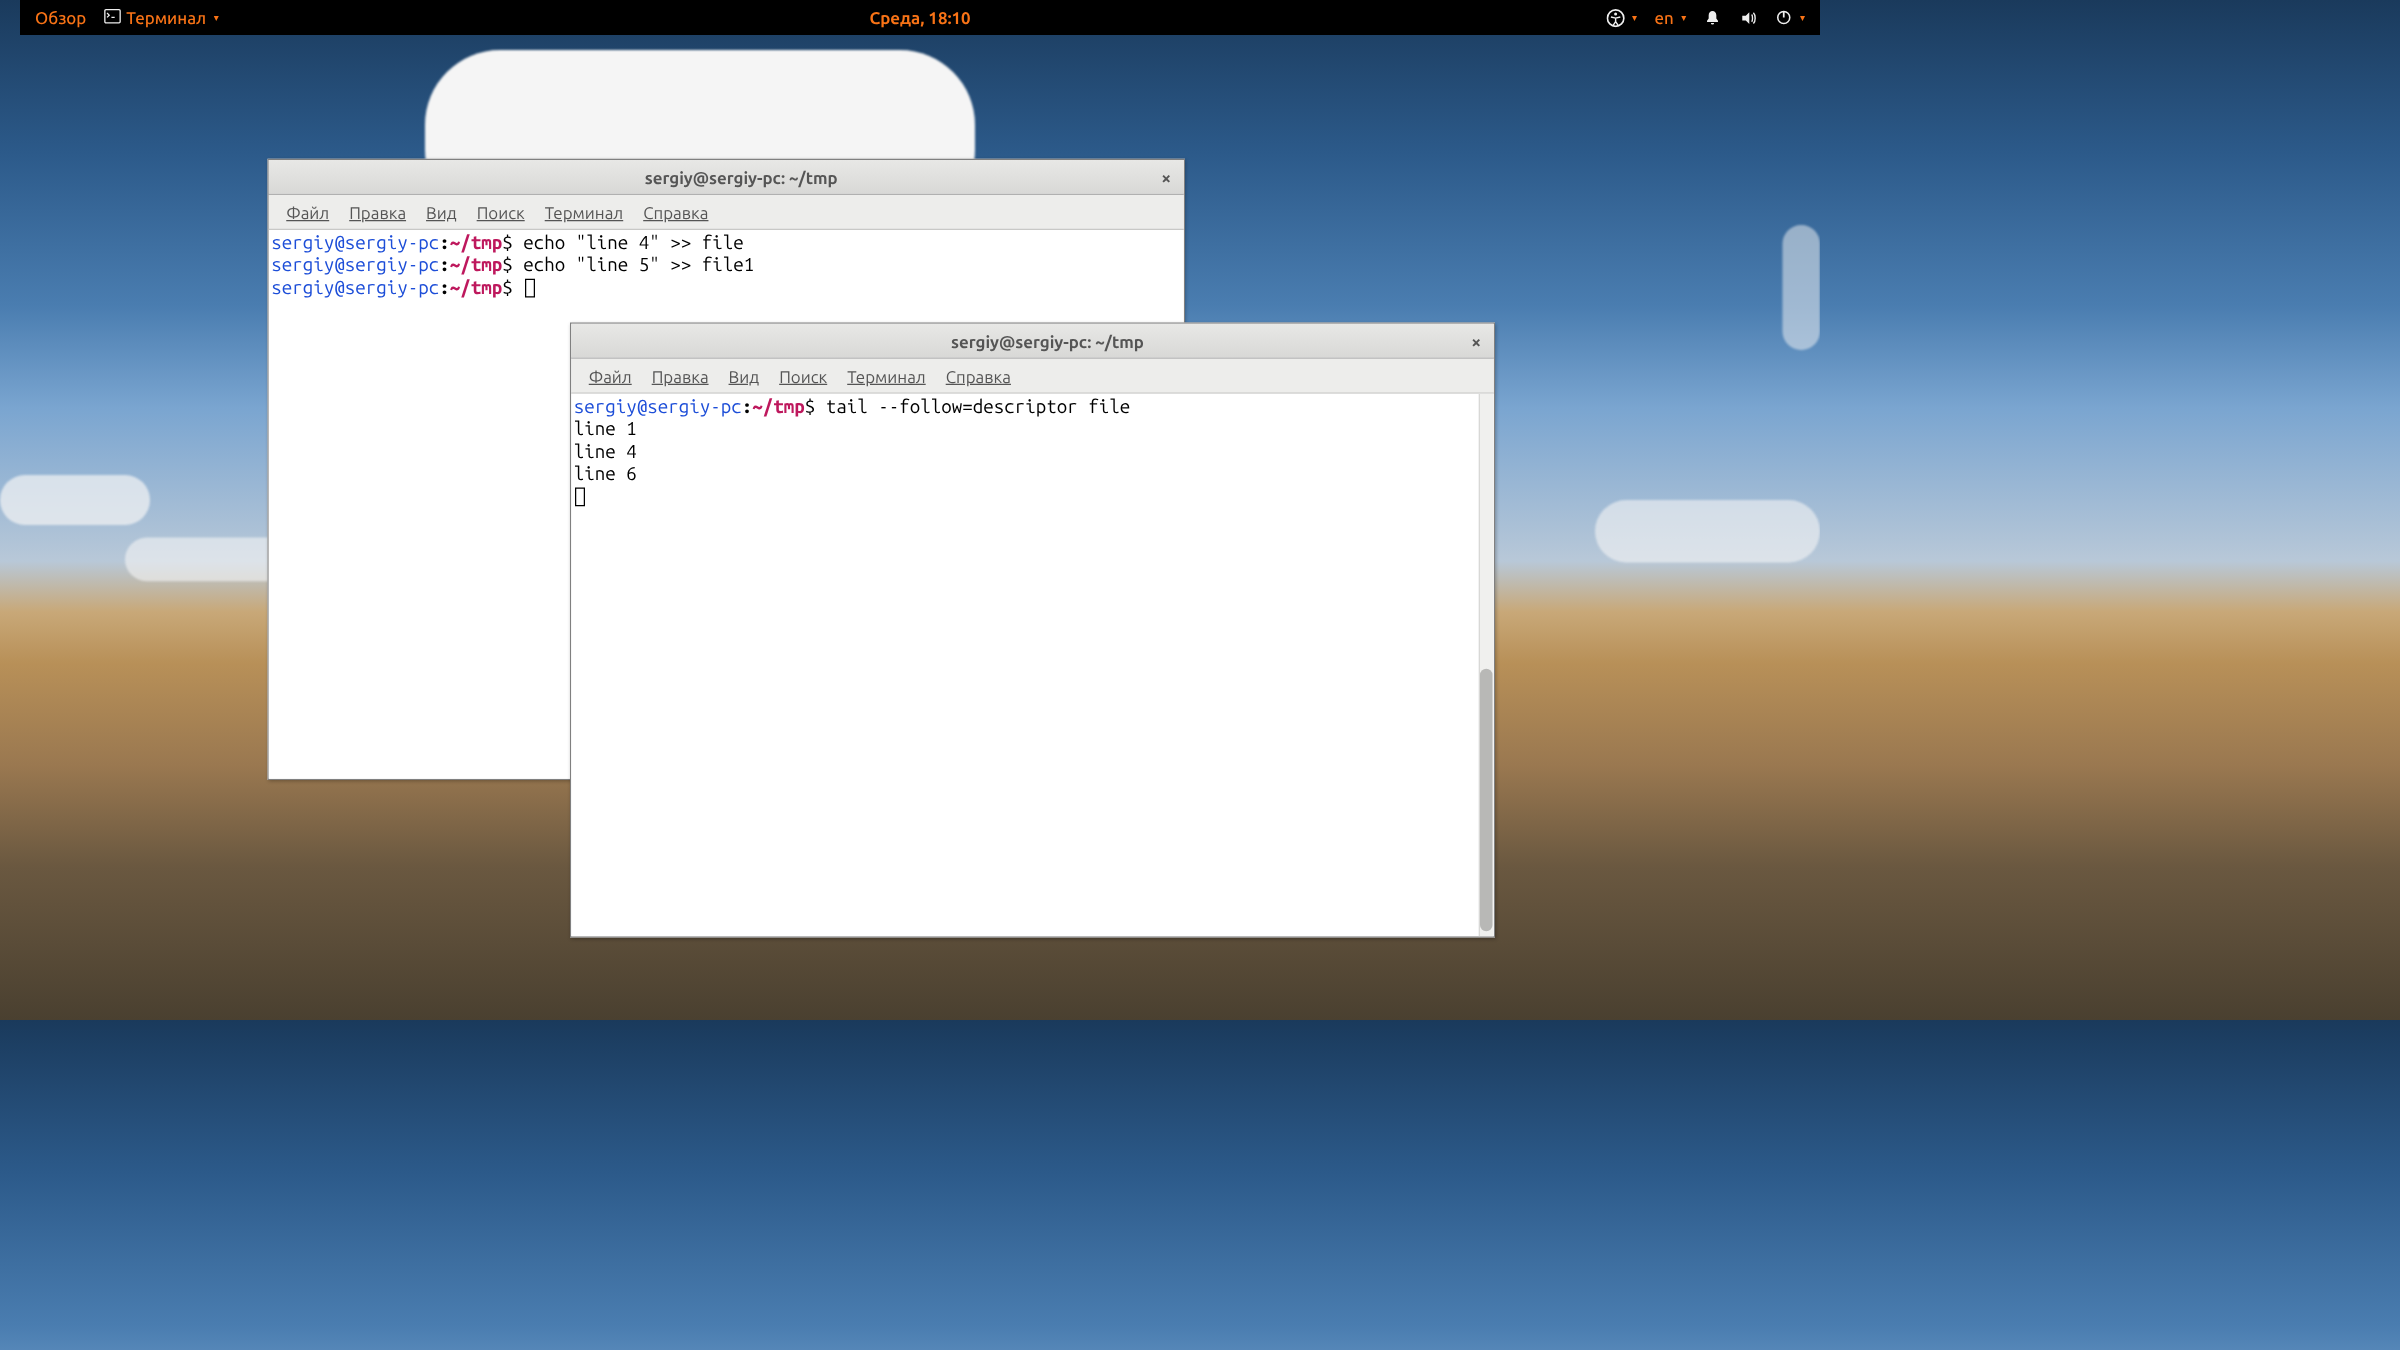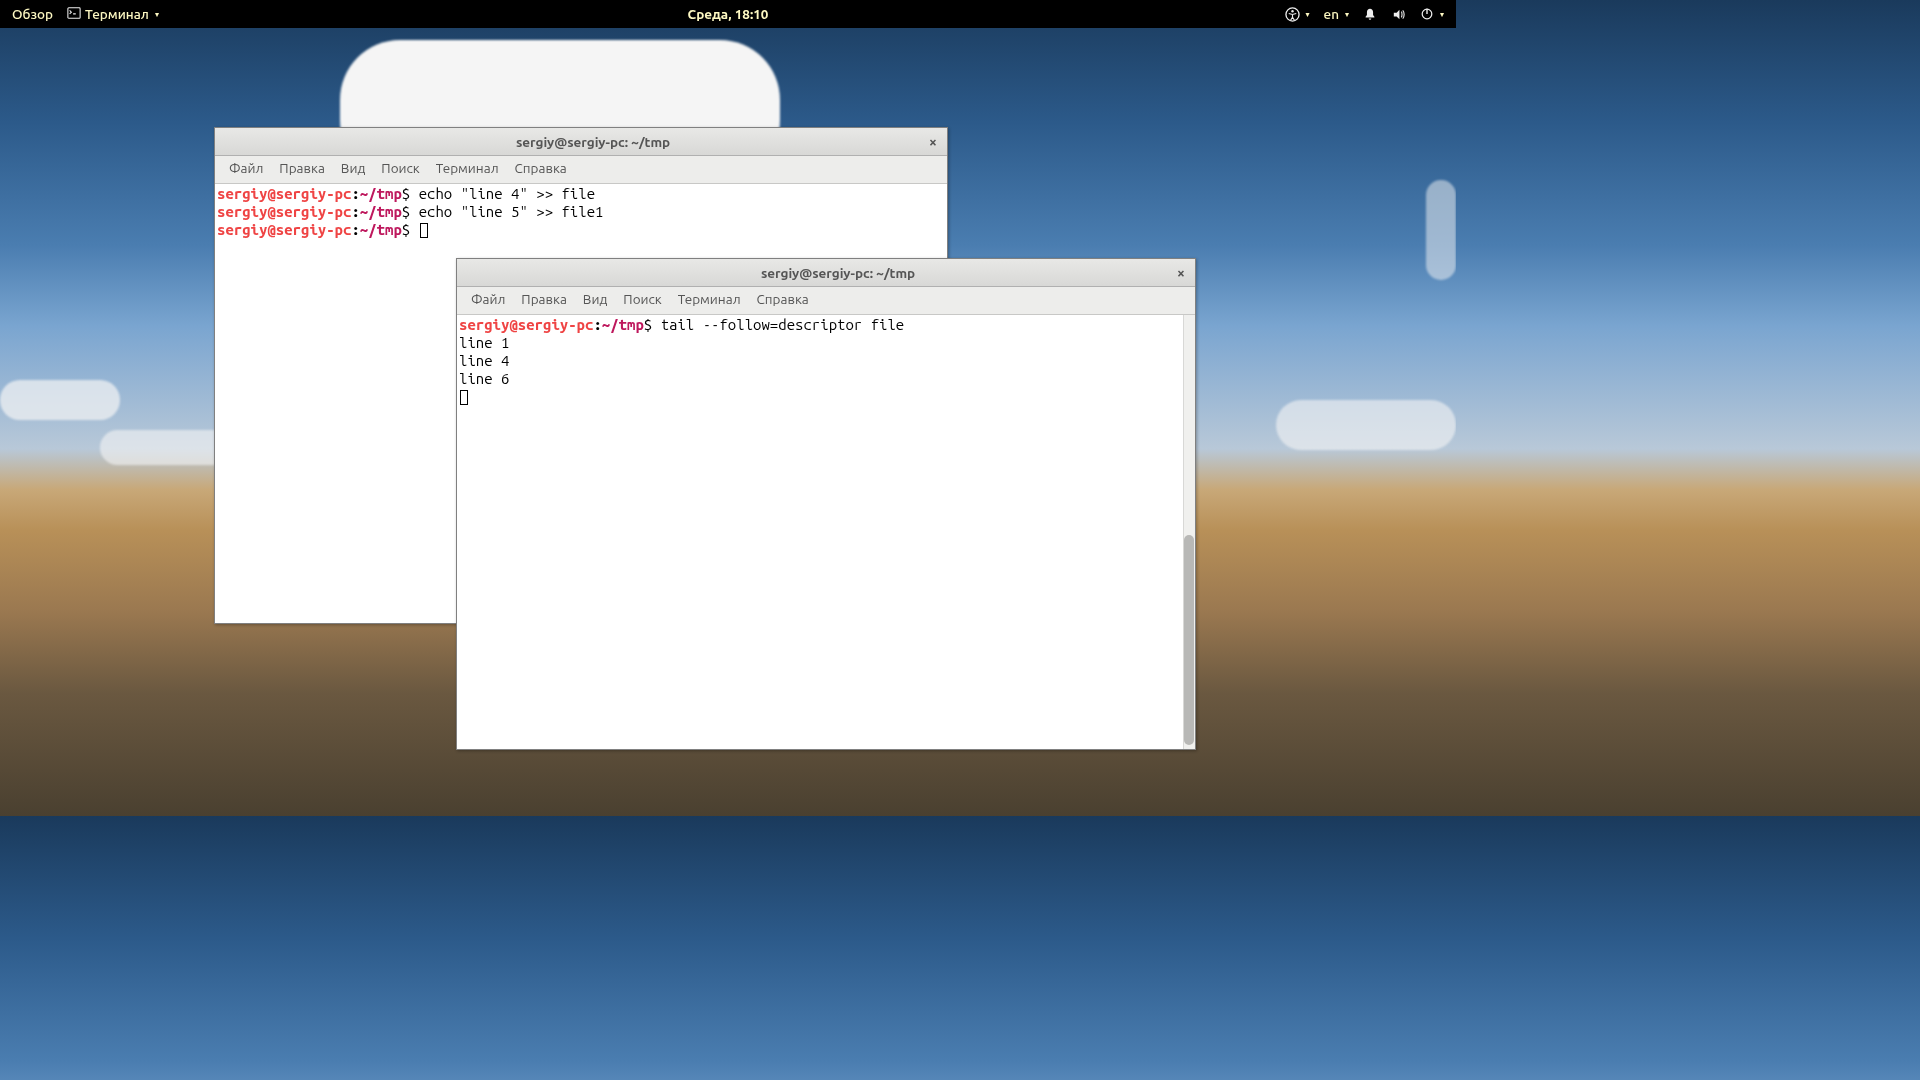--- a/index.html
+++ b/index.html
@@ -22,22 +22,22 @@
   filter: blur(1px);
 }
 .cloud1 { top: 40px; left: 340px; width: 440px; height: 140px; border-radius: 60px; }
 .cloud2 { top: 380px; left: 0; width: 120px; height: 40px; border-radius: 30px; opacity: 0.7; }
 .cloud3 { top: 430px; left: 100px; width: 140px; height: 35px; border-radius: 30px; opacity: 0.6; }
 .cloud4 { top: 180px; right: 0; width: 30px; height: 100px; border-radius: 20px; opacity: 0.5; }
 .cloud5 { top: 400px; right: 0; width: 180px; height: 50px; border-radius: 30px; opacity: 0.6; }
 
 
 .topbar {
-  position: absolute; top: 0; left: 0; right: 0; height: 28px;
-  background: #000; color: #fef9c3;
+  position: absolute; top: 0; left: 16px; right: 0; height: 28px;
+  background: #000; color: #f97316;
   display: flex; align-items: center; justify-content: space-between;
   padding: 0 8px; font-size: 13.5px; font-weight: 500;
 }
 .topbar-left, .topbar-right { display: flex; align-items: center; gap: 6px; }
 .topbar-item { display: flex; align-items: center; gap: 4px; padding: 2px 4px; cursor: pointer; }
 .topbar .tri { font-size: 8px; margin-left: 2px; }
 .topbar-center { position: absolute; left: 50%; transform: translateX(-50%); font-weight: 600; }
 .topbar-right .icon { display: inline-flex; align-items: center; }
 .topbar svg { fill: #eee; }
 
@@ -59,23 +59,23 @@
 .term-close {
   position: absolute; right: 6px; top: 50%; transform: translateY(-50%);
   width: 16px; height: 16px; cursor: pointer;
   display: flex; align-items: center; justify-content: center;
   color: #555; font-size: 14px; line-height: 1;
 }
 .term-menubar {
   height: 28px;
   background: #ededeb;
   border-bottom: 1px solid #c8c8c6;
-  display: flex; align-items: flex-start;
+  display: flex; align-items: center;
   padding: 0 6px; gap: 0;
-  font-size: 13.5px; color: #555;
+  font-size: 13.5px; color: #555; text-decoration: underline;
 }
 .term-menubar span { padding: 4px 8px; cursor: pointer; }
 .term-content {
   background: #fff;
   padding: 1px 2px;
   font-family: "Ubuntu Mono", "DejaVu Sans Mono", monospace;
   font-size: 15px; line-height: 18px;
   color: #000;
   overflow: hidden;
 }
@@ -87,21 +87,21 @@
 .scrollbar-track {
   position: absolute; right: 0; top: 0; bottom: 0; width: 12px;
   background: #f0f0ee; border-left: 1px solid #d8d8d6;
 }
 .scrollbar-thumb {
   position: absolute; right: 1px; width: 10px; border-radius: 5px;
   background: #b8b8b6;
 }
 .front .scrollbar-thumb { top: 220px; height: 210px; }
 
-.prompt-user { color: #ef4444; font-weight: bold; }
+.prompt-user { color: #1d4ed8; font-weight: normal; }
 .prompt-colon { color: #000; font-weight: bold; }
 .prompt-path { color: #be185d; font-weight: bold; }
 .prompt-dollar { color: #000; }
 .cursor-block {
   display: inline-block; width: 8px; height: 15px;
   border: 1px solid #000; vertical-align: text-bottom;
   margin-left: 1px;
 }
 .term-line { white-space: pre; }
 </style>

